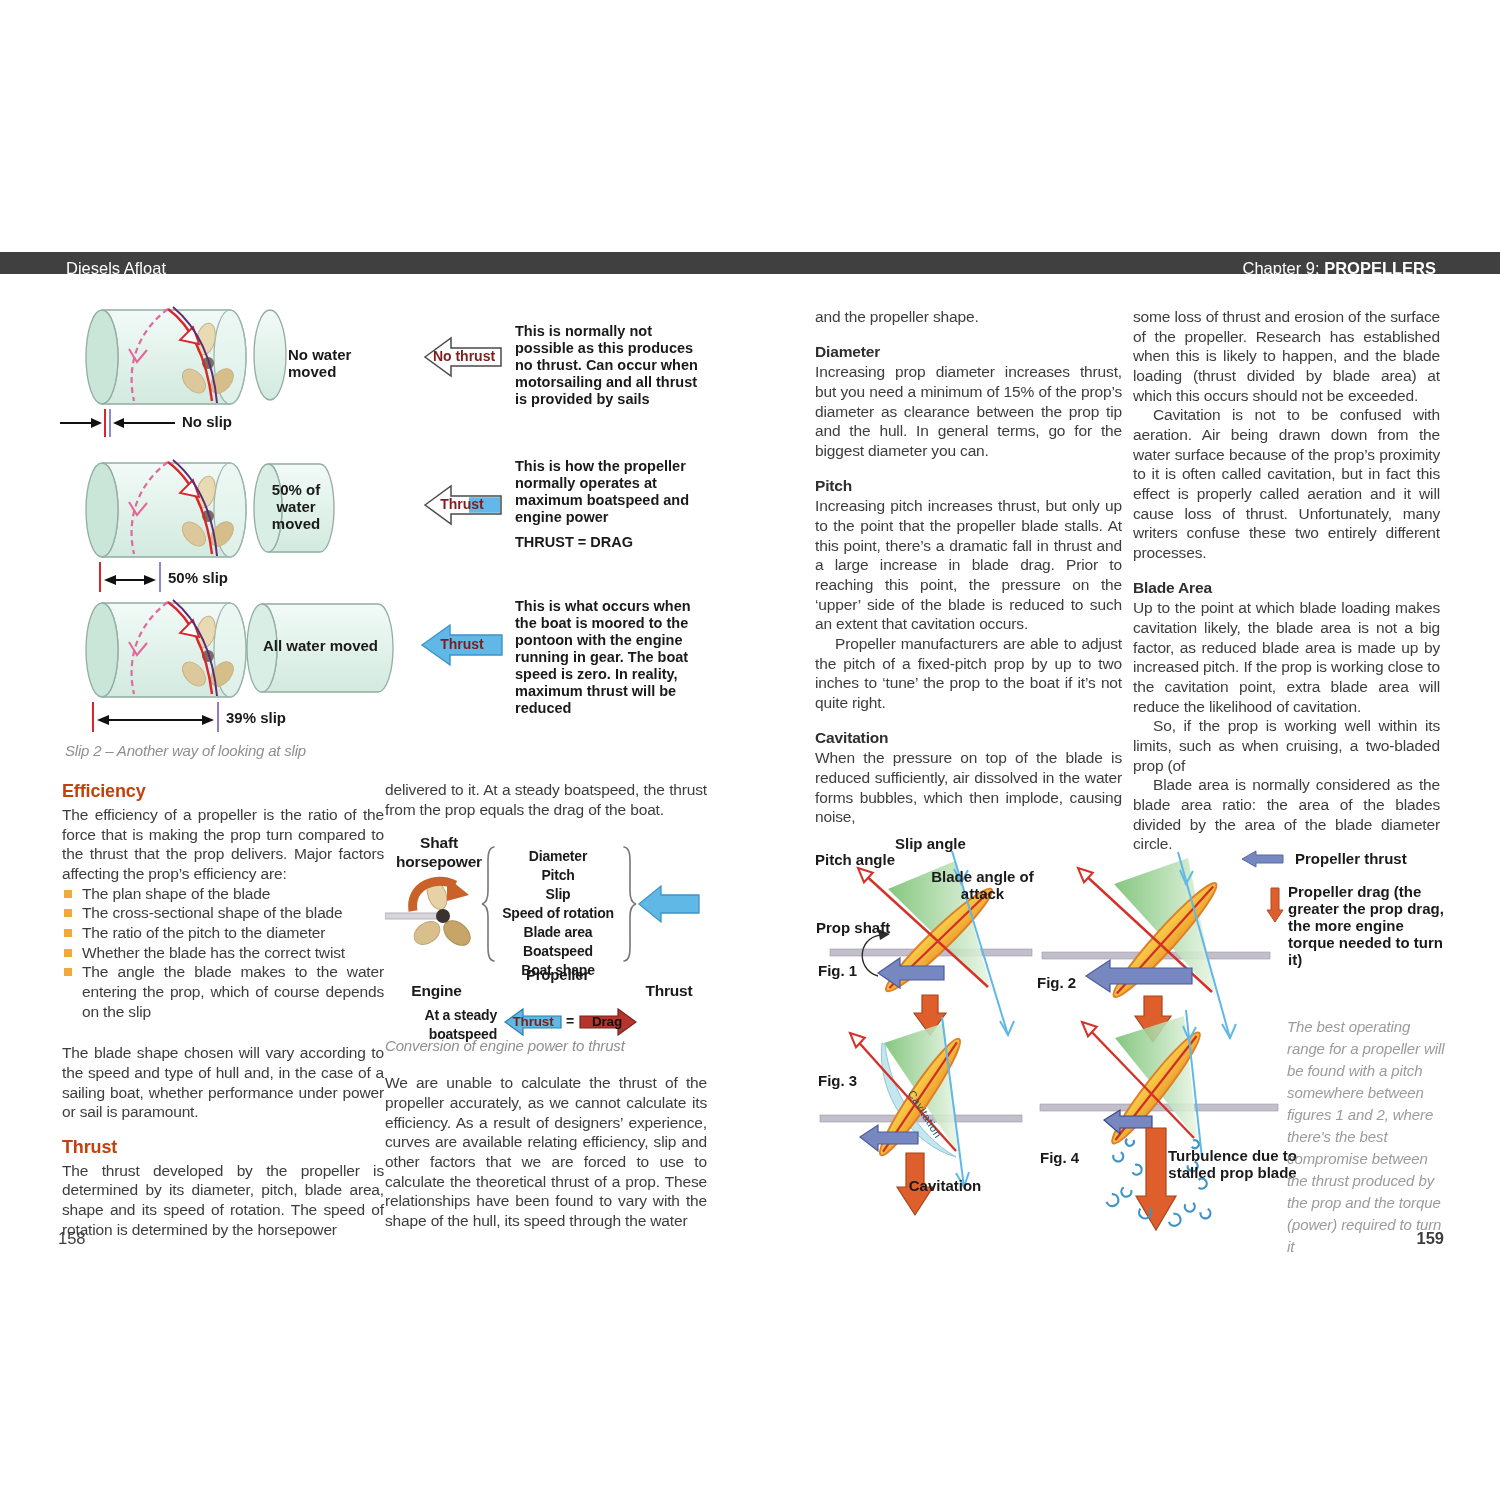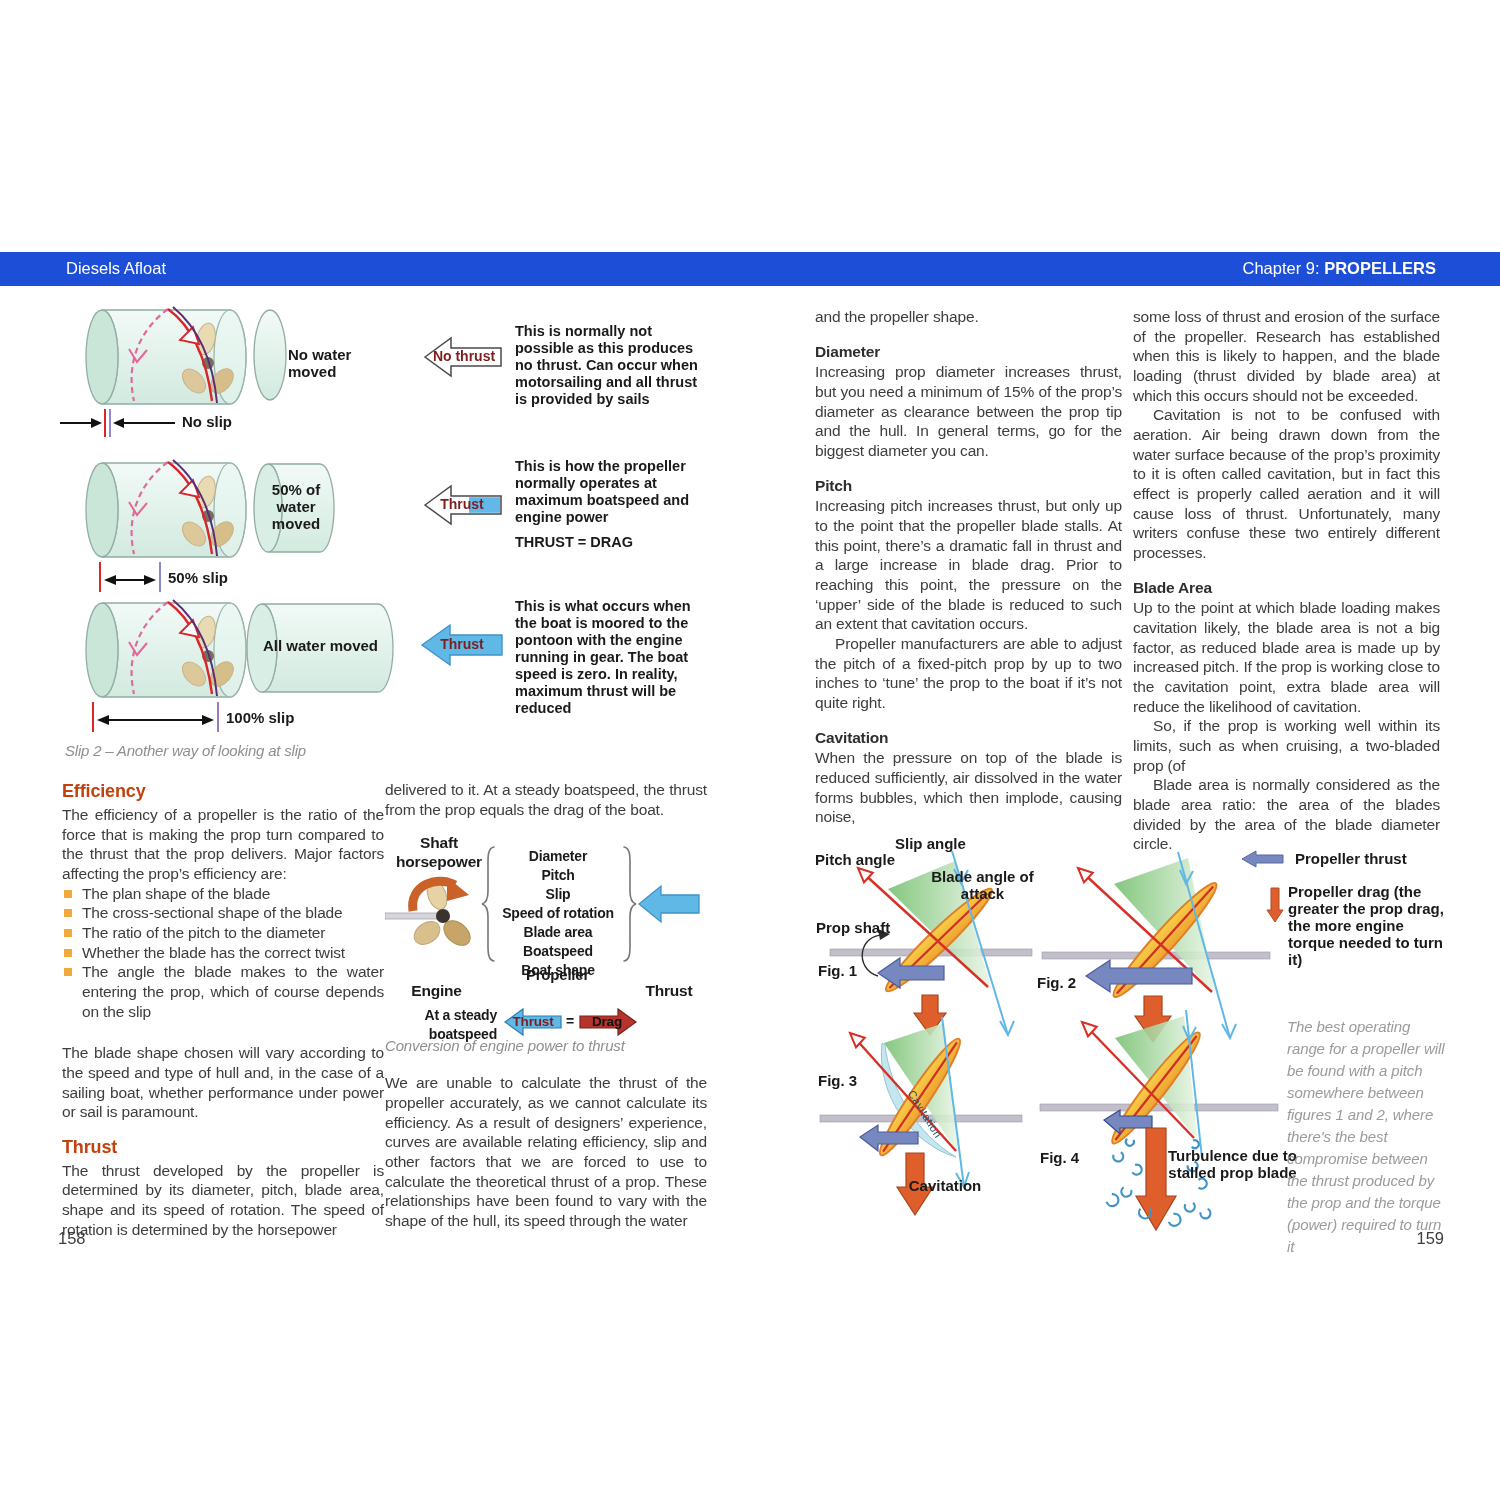--- a/index.html
+++ b/index.html
@@ -1,19 +1,19 @@
 <!DOCTYPE html>
 <html><head>
 <meta charset="utf-8">
 <style>
   html,body{margin:0;padding:0;background:#ffffff;}
   .page{position:relative;width:1500px;height:1500px;background:#fff;overflow:hidden;
         font-family:"Liberation Sans",sans-serif;color:#3d3d3d;}
   
-  .band{position:absolute;left:0;top:252px;width:1500px;height:34px;background:#1d4ed8;}
+  .band{position:absolute;left:0;top:252px;width:1500px;height:22px;background:#404040;}
   .band .lft{position:absolute;left:66px;top:7px;color:#fff;font-size:16.5px;}
   .band .rgt{position:absolute;right:64px;top:7px;color:#fff;font-size:16.5px;}
   .band .rgt b{font-weight:bold;}
   
   .col{position:absolute;font-size:15.5px;line-height:1.27;text-align:justify;letter-spacing:-0.15px;}
   .col p{margin:0;}
   .col p.ind{text-indent:20px;}
   .col p.gap{margin-top:10px;}
   .ohead{color:#c2410c;font-weight:bold;font-size:18px;margin:14px 0 2px 0;text-align:left;}
   .ohead.first{margin-top:0;}
@@ -148,21 +148,21 @@
       </svg>
       <div class="arrlbl" style="left:372px;top:38px;width:60px;">Thrust</div>
       <div class="dnote" style="left:455px;top:0px;">This is what occurs when the boat is moored to the pontoon with the engine running in gear. The boat speed is zero. In reality, maximum thrust will be reduced</div>
       <svg class="abs" style="left:0;top:102px;" width="240" height="36">
         <line x1="33" y1="2" x2="33" y2="32" stroke="#D8262B" stroke-width="2"></line>
         <line x1="158" y1="2" x2="158" y2="32" stroke="#9A7ABF" stroke-width="2"></line>
         <polygon points="37,20 49,15 49,25" fill="#111"></polygon>
         <line x1="47" y1="20" x2="146" y2="20" stroke="#111" stroke-width="2"></line>
         <polygon points="154,20 142,15 142,25" fill="#111"></polygon>
       </svg>
-      <div class="dlabel" style="left:166px;top:112px;">100% slip</div>
+      <div class="dlabel" style="left:166px;top:112px;">39% slip</div>
     </div>
   </div>
 
   <div class="cap" style="left:65px;top:742px;">Slip 2 – Another way of looking at slip</div>
 
   <div class="col" style="left:62px;top:780px;width:322px;">
     <div class="ohead first">Efficiency</div>
     <p>The efficiency of a propeller is the ratio of the force that is making the prop turn compared to the thrust that the prop delivers. Major factors affecting the prop’s efficiency are:</p>
     <div class="bullets">
       <div class="bul">
@@ -356,15 +356,15 @@
   </svg>
   <div class="flbl" style="left:1295px;top:851px;">Propeller thrust</div>
   <svg class="abs" style="left:1266px;top:886px;" width="18" height="38">
     <polygon points="9,36 1,24 5,24 5,2 13,2 13,24 17,24" fill="#DE5F2C" stroke="#B04B20" stroke-width="1"></polygon>
   </svg>
   <div class="flbl" style="left:1288px;top:884px;width:162px;">Propeller drag (the greater the prop drag, the more engine torque needed to turn it)</div>
 
   <div class="sidenote" style="left:1287px;top:1016px;width:158px;">The best operating range for a propeller will be found with a pitch somewhere between figures 1 and 2, where there's the best compromise between the thrust produced by the prop and the torque (power) required to turn it</div>
 
   <div class="pgnum" style="left:58px;top:1229px;">158</div>
-  <div class="pgnum" style="right:56px;top:1229px;">159</div>
+  <div class="pgnum" style="right:56px;top:1229px;font-weight:bold;">159</div>
 
 </div>
 
 </body></html>

